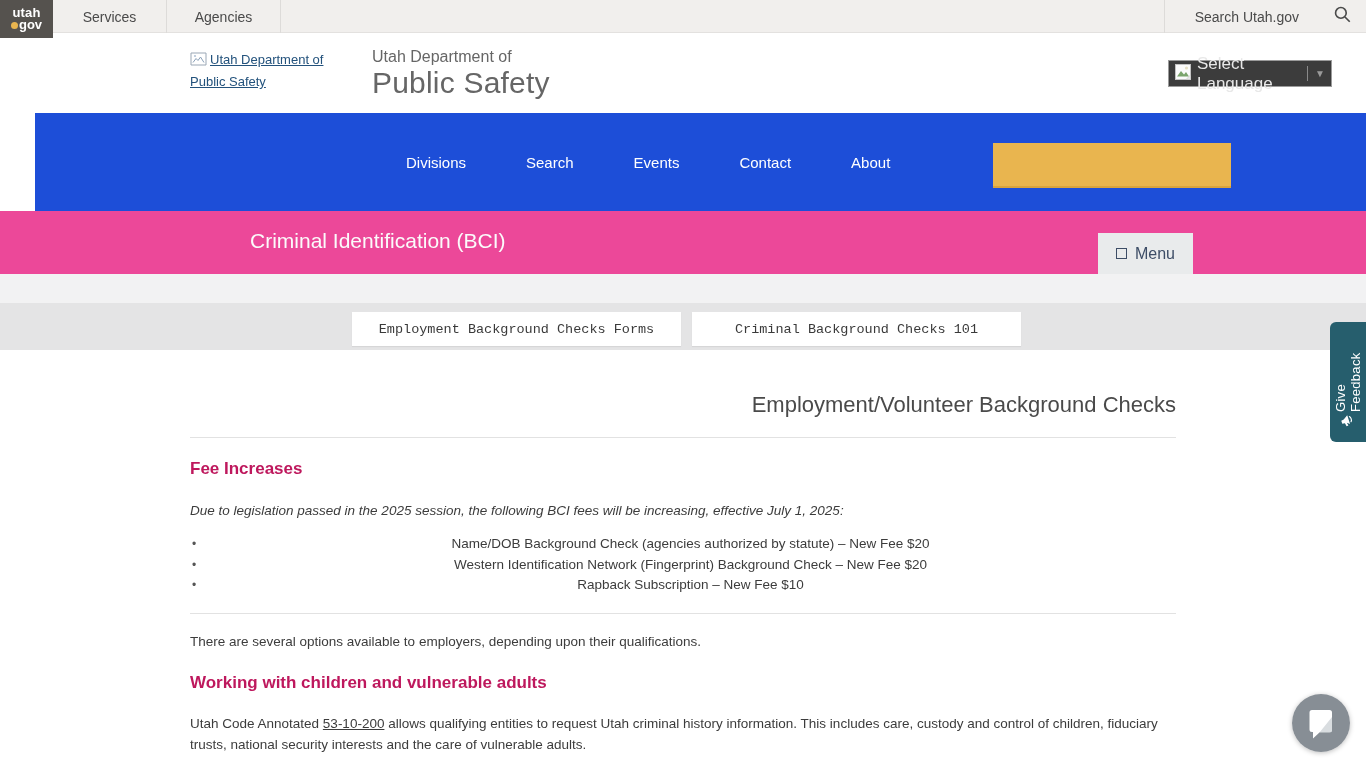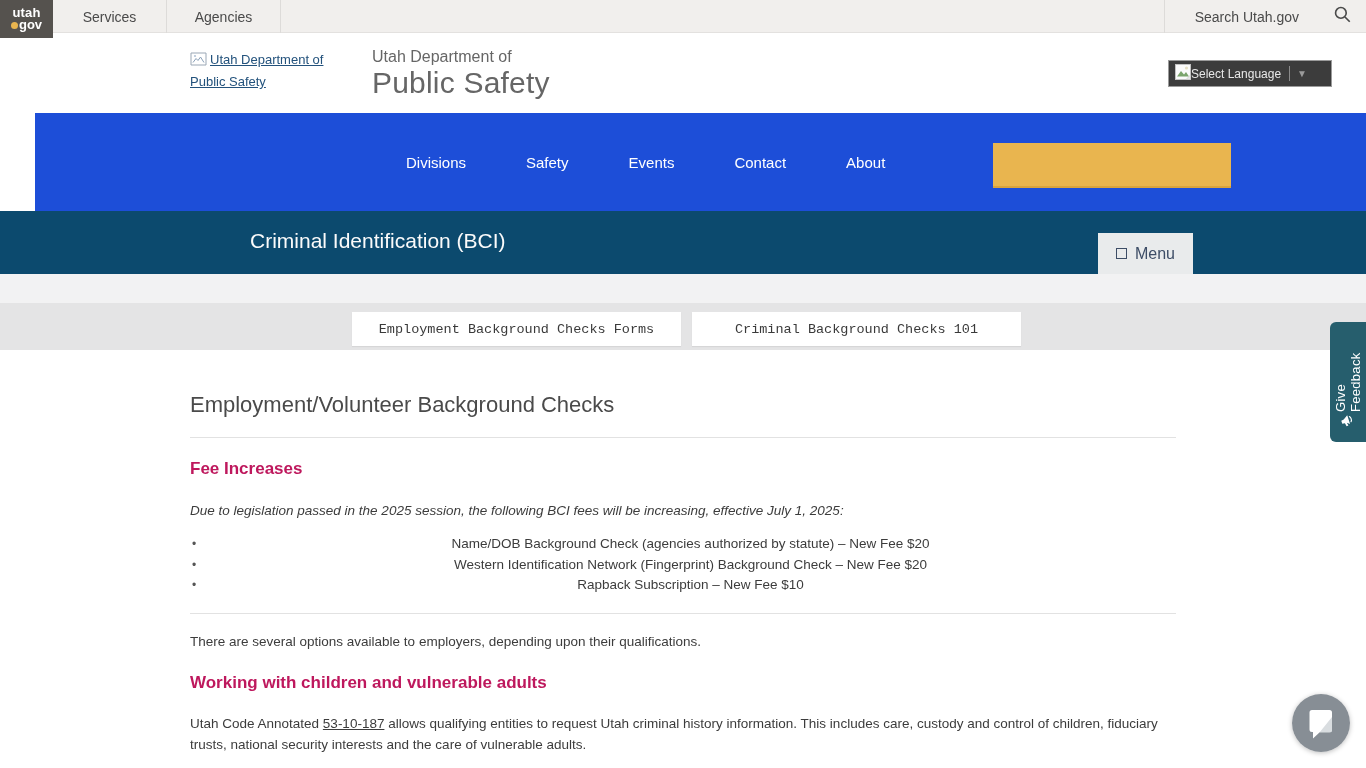--- a/index.html
+++ b/index.html
@@ -31,55 +31,55 @@
   .header { position:absolute; left:0; top:33px; width:1366px; height:80px; background:#fff; }
   .logo-alt { position:absolute; left:190px; top:17px; width:150px; font-size:13px;
     color:#23527c; text-decoration:underline; line-height:20px; cursor:pointer; }
   .broken-img { display:inline-block; vertical-align:-2px; margin-right:3px; }
   .dept-title { position:absolute; left:372px; top:15px; color:#666; cursor:default; }
   .dept-title .small { display:block; font-size:16px; line-height:18px; }
   .dept-title .large { display:block; font-size:30px; line-height:34px; letter-spacing:0.2px; }
   .lang-widget { position:absolute; left:1168px; top:27px; width:164px; height:27px;
     background:#3c3c3c; border:1px solid #9b9b9b; display:flex; align-items:center;
     padding:0 6px; cursor:pointer; }
-  .lang-widget .lbl { color:#e8e8e8; font-size:12px; }
+  .lang-widget .lbl { color:#e8e8e8; font-size:17px; margin-left:6px; }
   .lang-widget .sep { width:1px; height:15px; background:#8a8a8a; margin:0 7px 0 8px; }
   .lang-widget .arrow { color:#9a9a9a; font-size:10px; }
 
   
   .mainnav { position:absolute; left:0; top:113px; width:1366px; height:116px; background:#1d4ed8;margin-left:35px; }
   .nav-links { position:absolute; left:371px; top:0; height:98px; display:flex;
     align-items:center; gap:60px; }
   .nav-link { color:#ffffff; font-size:15px; cursor:pointer; }
   .nav-cta { position:absolute; left:958px; top:30px; width:238px; height:45px;
     background:#e9b54f; border:none; border-bottom:2px solid #d8a33e; cursor:pointer; }
 
   
-  .division-bar { position:absolute; left:0; top:211px; width:1366px; height:63px; background:#0c4a6e; }
+  .division-bar { position:absolute; left:0; top:211px; width:1366px; height:63px; background:#ec4899; }
   .division-title { position:absolute; left:250px; top:18px; color:#fbfbfb; font-size:21px; cursor:default; }
   .menu-btn { position:absolute; left:1098px; top:22px; width:95px; height:41px;
     background:#e9ebec; border:none; color:#3d4d66; font-size:16px;
     font-family:"Liberation Sans","DejaVu Sans",sans-serif; cursor:pointer;
     display:flex; align-items:center; justify-content:center; }
   .menu-btn .sq { display:inline-block; width:11px; height:11px; border:1px solid #3d4d66;
     margin-right:8px; }
 
   
   .band1 { position:absolute; left:0; top:274px; width:1366px; height:29px; background:#f2f2f3; }
   .band2 { position:absolute; left:0; top:303px; width:1366px; height:47px; background:#e4e4e5; }
   .quick-btn { position:absolute; top:312px; width:329px; height:34px; background:#ffffff;
     border:none; font-size:13.5px; color:#3a3a3a; cursor:pointer;
     font-family:Liberation Mono, monospace;
     box-shadow:0 1px 1px rgba(0,0,0,0.06); }
   .quick-btn.b0 { left:352px; }
   .quick-btn.b1 { left:692px; }
 
   
   .content { position:absolute; left:190px; top:350px; width:986px; background:#fff; }
-  .page-title { margin-top:42px; font-size:22px; font-weight:400; color:#4a4a4a; }
+  .page-title { margin-top:42px; font-size:22px; font-weight:400; color:#4a4a4a;text-align:right; }
   .content hr { border:none; border-top:1px solid #e2e2e2; margin:0; }
   .hr1 { margin-top:19px !important; }
   .hr2 { margin-top:17px !important; }
   .h2 { font-size:17px; font-weight:bold; color:#be185d; }
   .h2.fee { margin-top:21px; }
   .h2.children { margin-top:21px; }
   .para { font-size:13.5px; color:#3c3c3c; line-height:21px; }
   .para.intro { margin-top:21px;font-style:italic; }
   .para.options { margin-top:17px; }
   .para.code { margin-top:20px; }
@@ -151,21 +151,21 @@
       </span>
       <span class="lbl">Select Language</span>
       <span class="sep"></span>
       <span class="arrow">▼</span>
     </div>
   </div>
 
   <div class="mainnav">
     <div class="nav-links">
       <span class="nav-link">Divisions</span>
-      <span class="nav-link">Safety</span>
+      <span class="nav-link">Search</span>
       <span class="nav-link">Events</span>
       <span class="nav-link">Contact</span>
       <span class="nav-link">About</span>
     </div>
     <button class="nav-cta"></button>
   </div>
 
   <div class="division-bar">
     <div class="division-title">Criminal Identification (BCI)</div>
     <button class="menu-btn">
@@ -185,21 +185,21 @@
     <h2 class="h2 fee">Fee Increases</h2>
     <p class="para intro">Due to legislation passed in the 2025 session, the following BCI fees will be increasing, effective July 1, 2025:</p>
     <ul class="fee-list">
       <li>Name/DOB Background Check (agencies authorized by statute) – New Fee $20</li>
       <li>Western Identification Network (Fingerprint) Background Check – New Fee $20</li>
       <li>Rapback Subscription – New Fee $10</li>
     </ul>
     <hr class="hr2">
     <p class="para options">There are several options available to employers, depending upon their qualifications.</p>
     <h2 class="h2 children">Working with children and vulnerable adults</h2>
-    <p class="para code"><span>Utah Code Annotated </span><a class="inline-link">53-10-187</a><span> allows qualifying entities to request Utah criminal history information.  This includes care, custody and control of children, fiduciary trusts, national security interests and the care of vulnerable adults.</span></p>
+    <p class="para code"><span>Utah Code Annotated </span><a class="inline-link">53-10-200</a><span> allows qualifying entities to request Utah criminal history information.  This includes care, custody and control of children, fiduciary trusts, national security interests and the care of vulnerable adults.</span></p>
 
   </div>
 
   <div class="feedback-tab">
     <span class="vtext">Give Feedback</span>
     <span class="mega">
       <svg width="16" height="16" viewBox="0 0 24 24">
         <path d="M3 10 v5 l4 .5 1 5 3 -0.5 -1 -4.5 L14 19 V5 L7 9.5 3 10 z" fill="#ffffff"></path>
         <path d="M16.5 8 c2 1.5 2 6.5 0 8" stroke="#ffffff" fill="none" stroke-width="1.8" stroke-linecap="round"></path>
       </svg>

